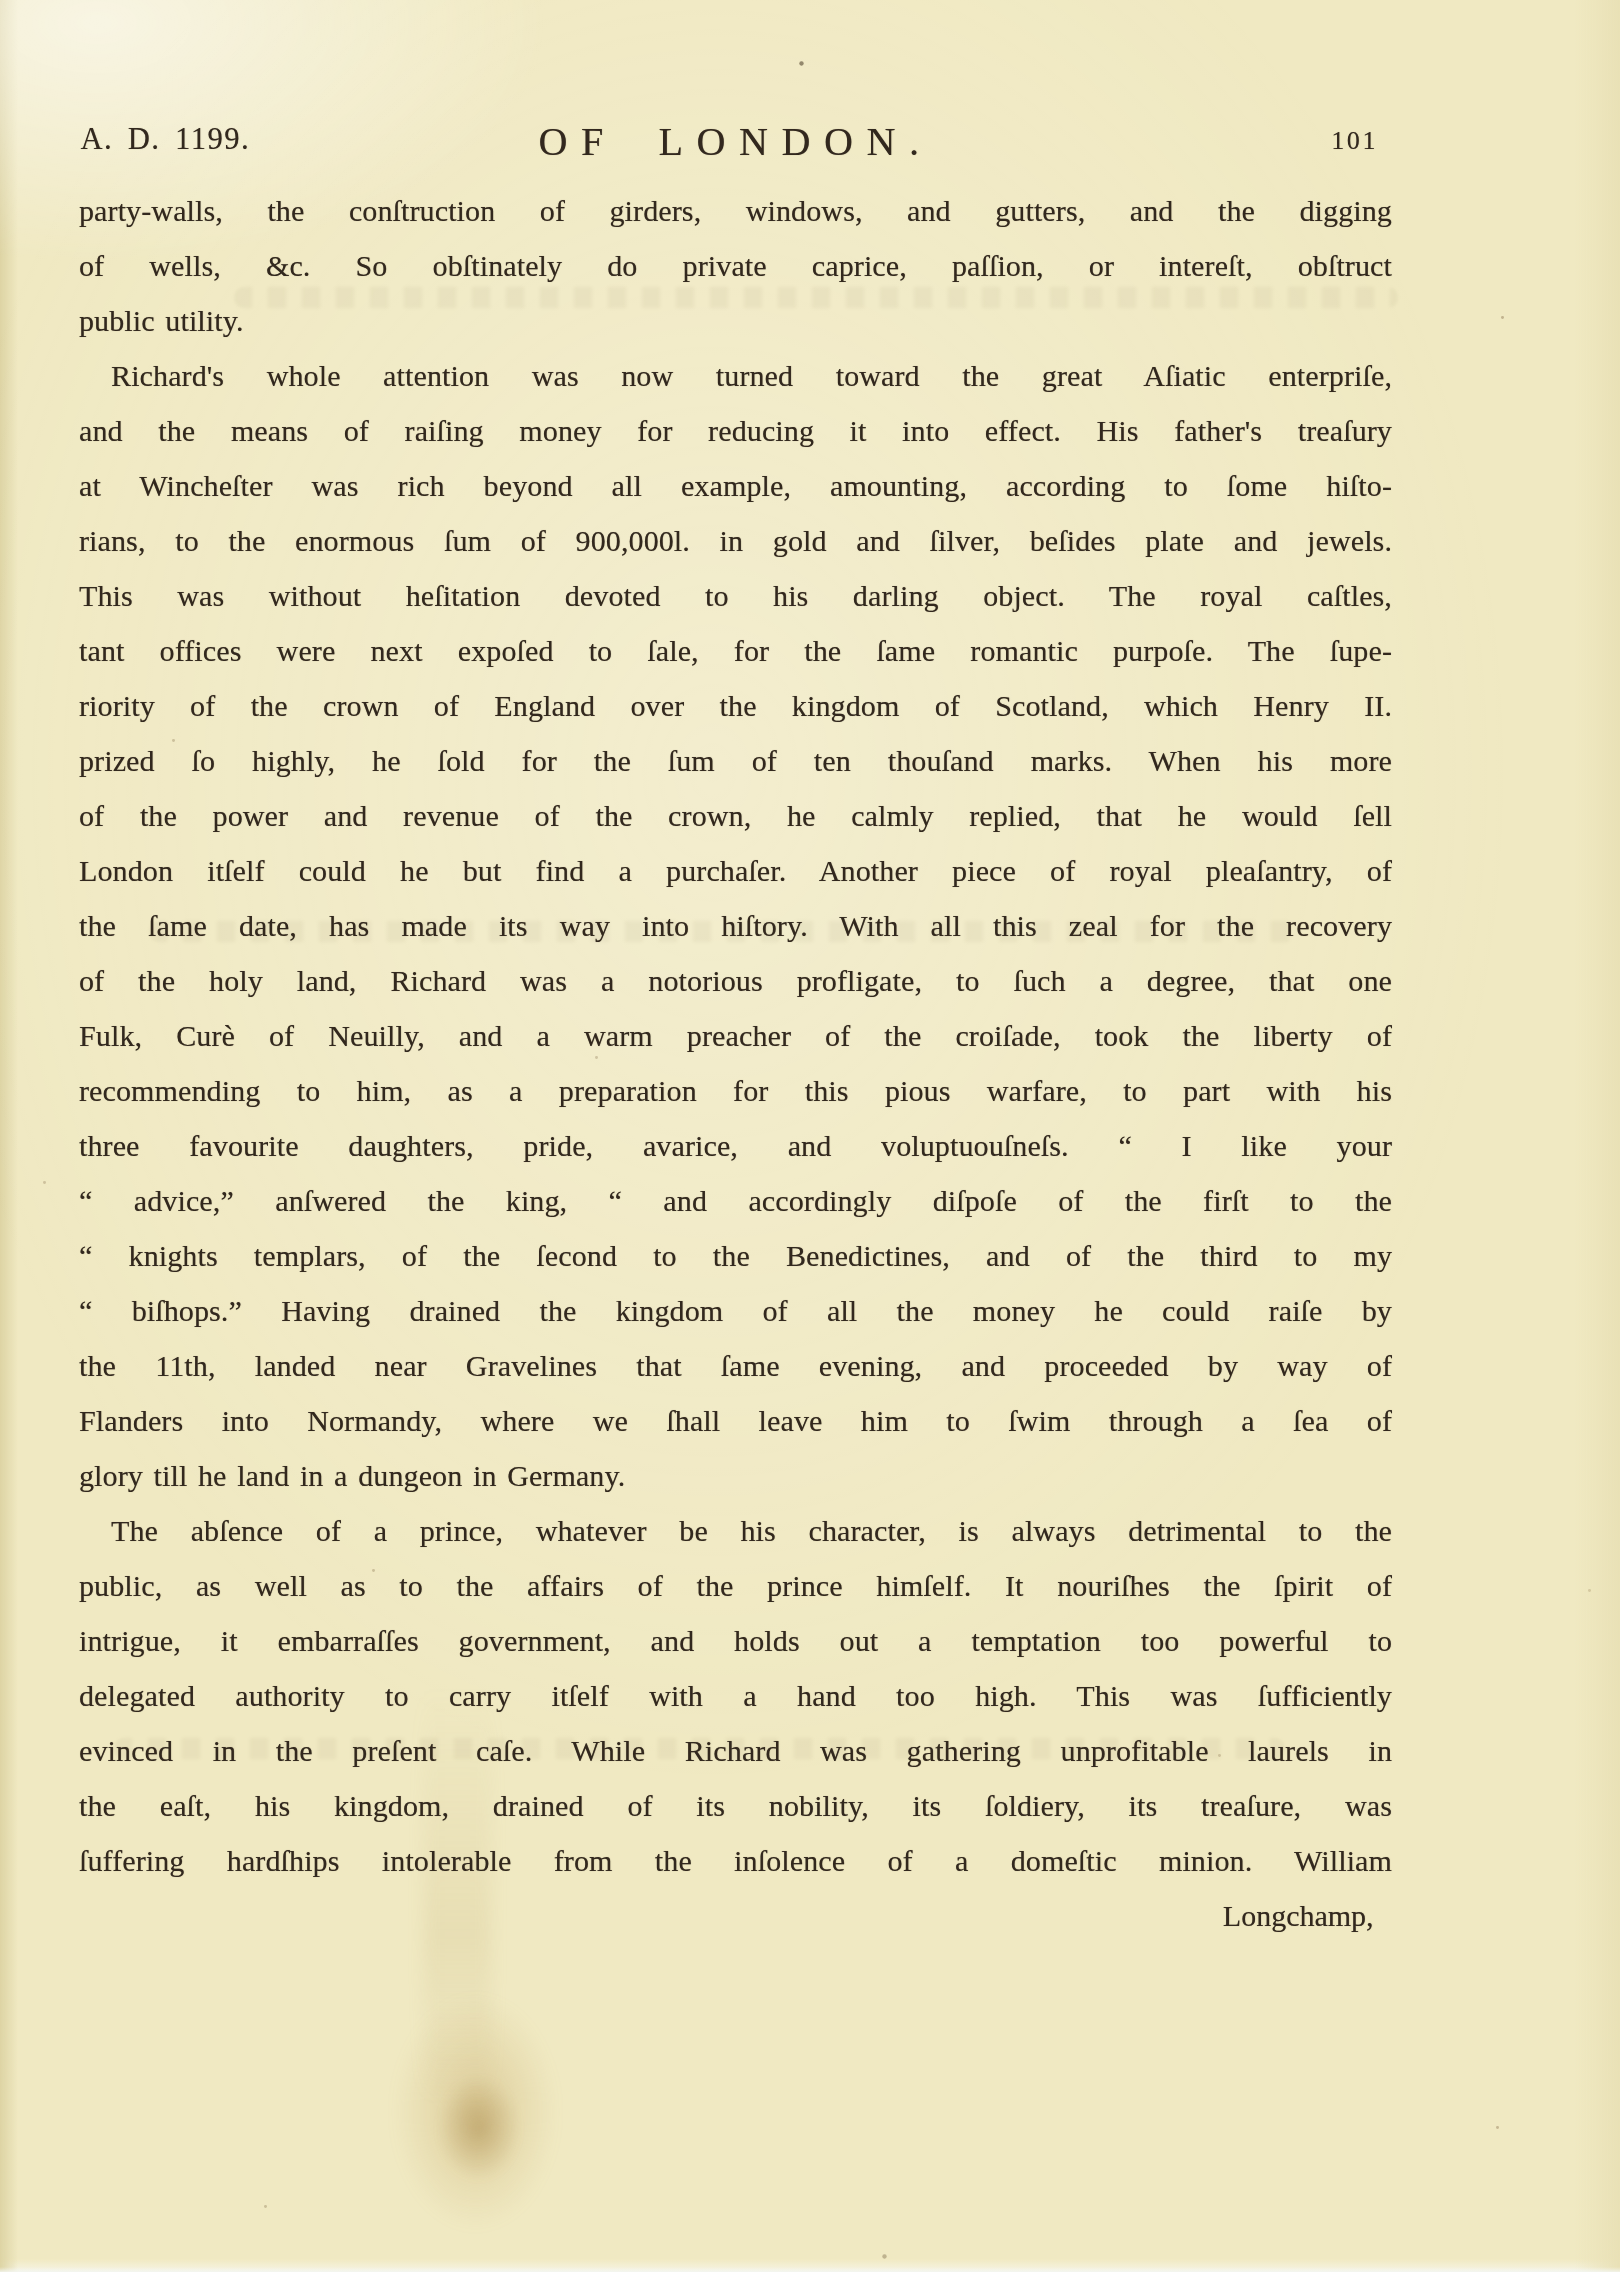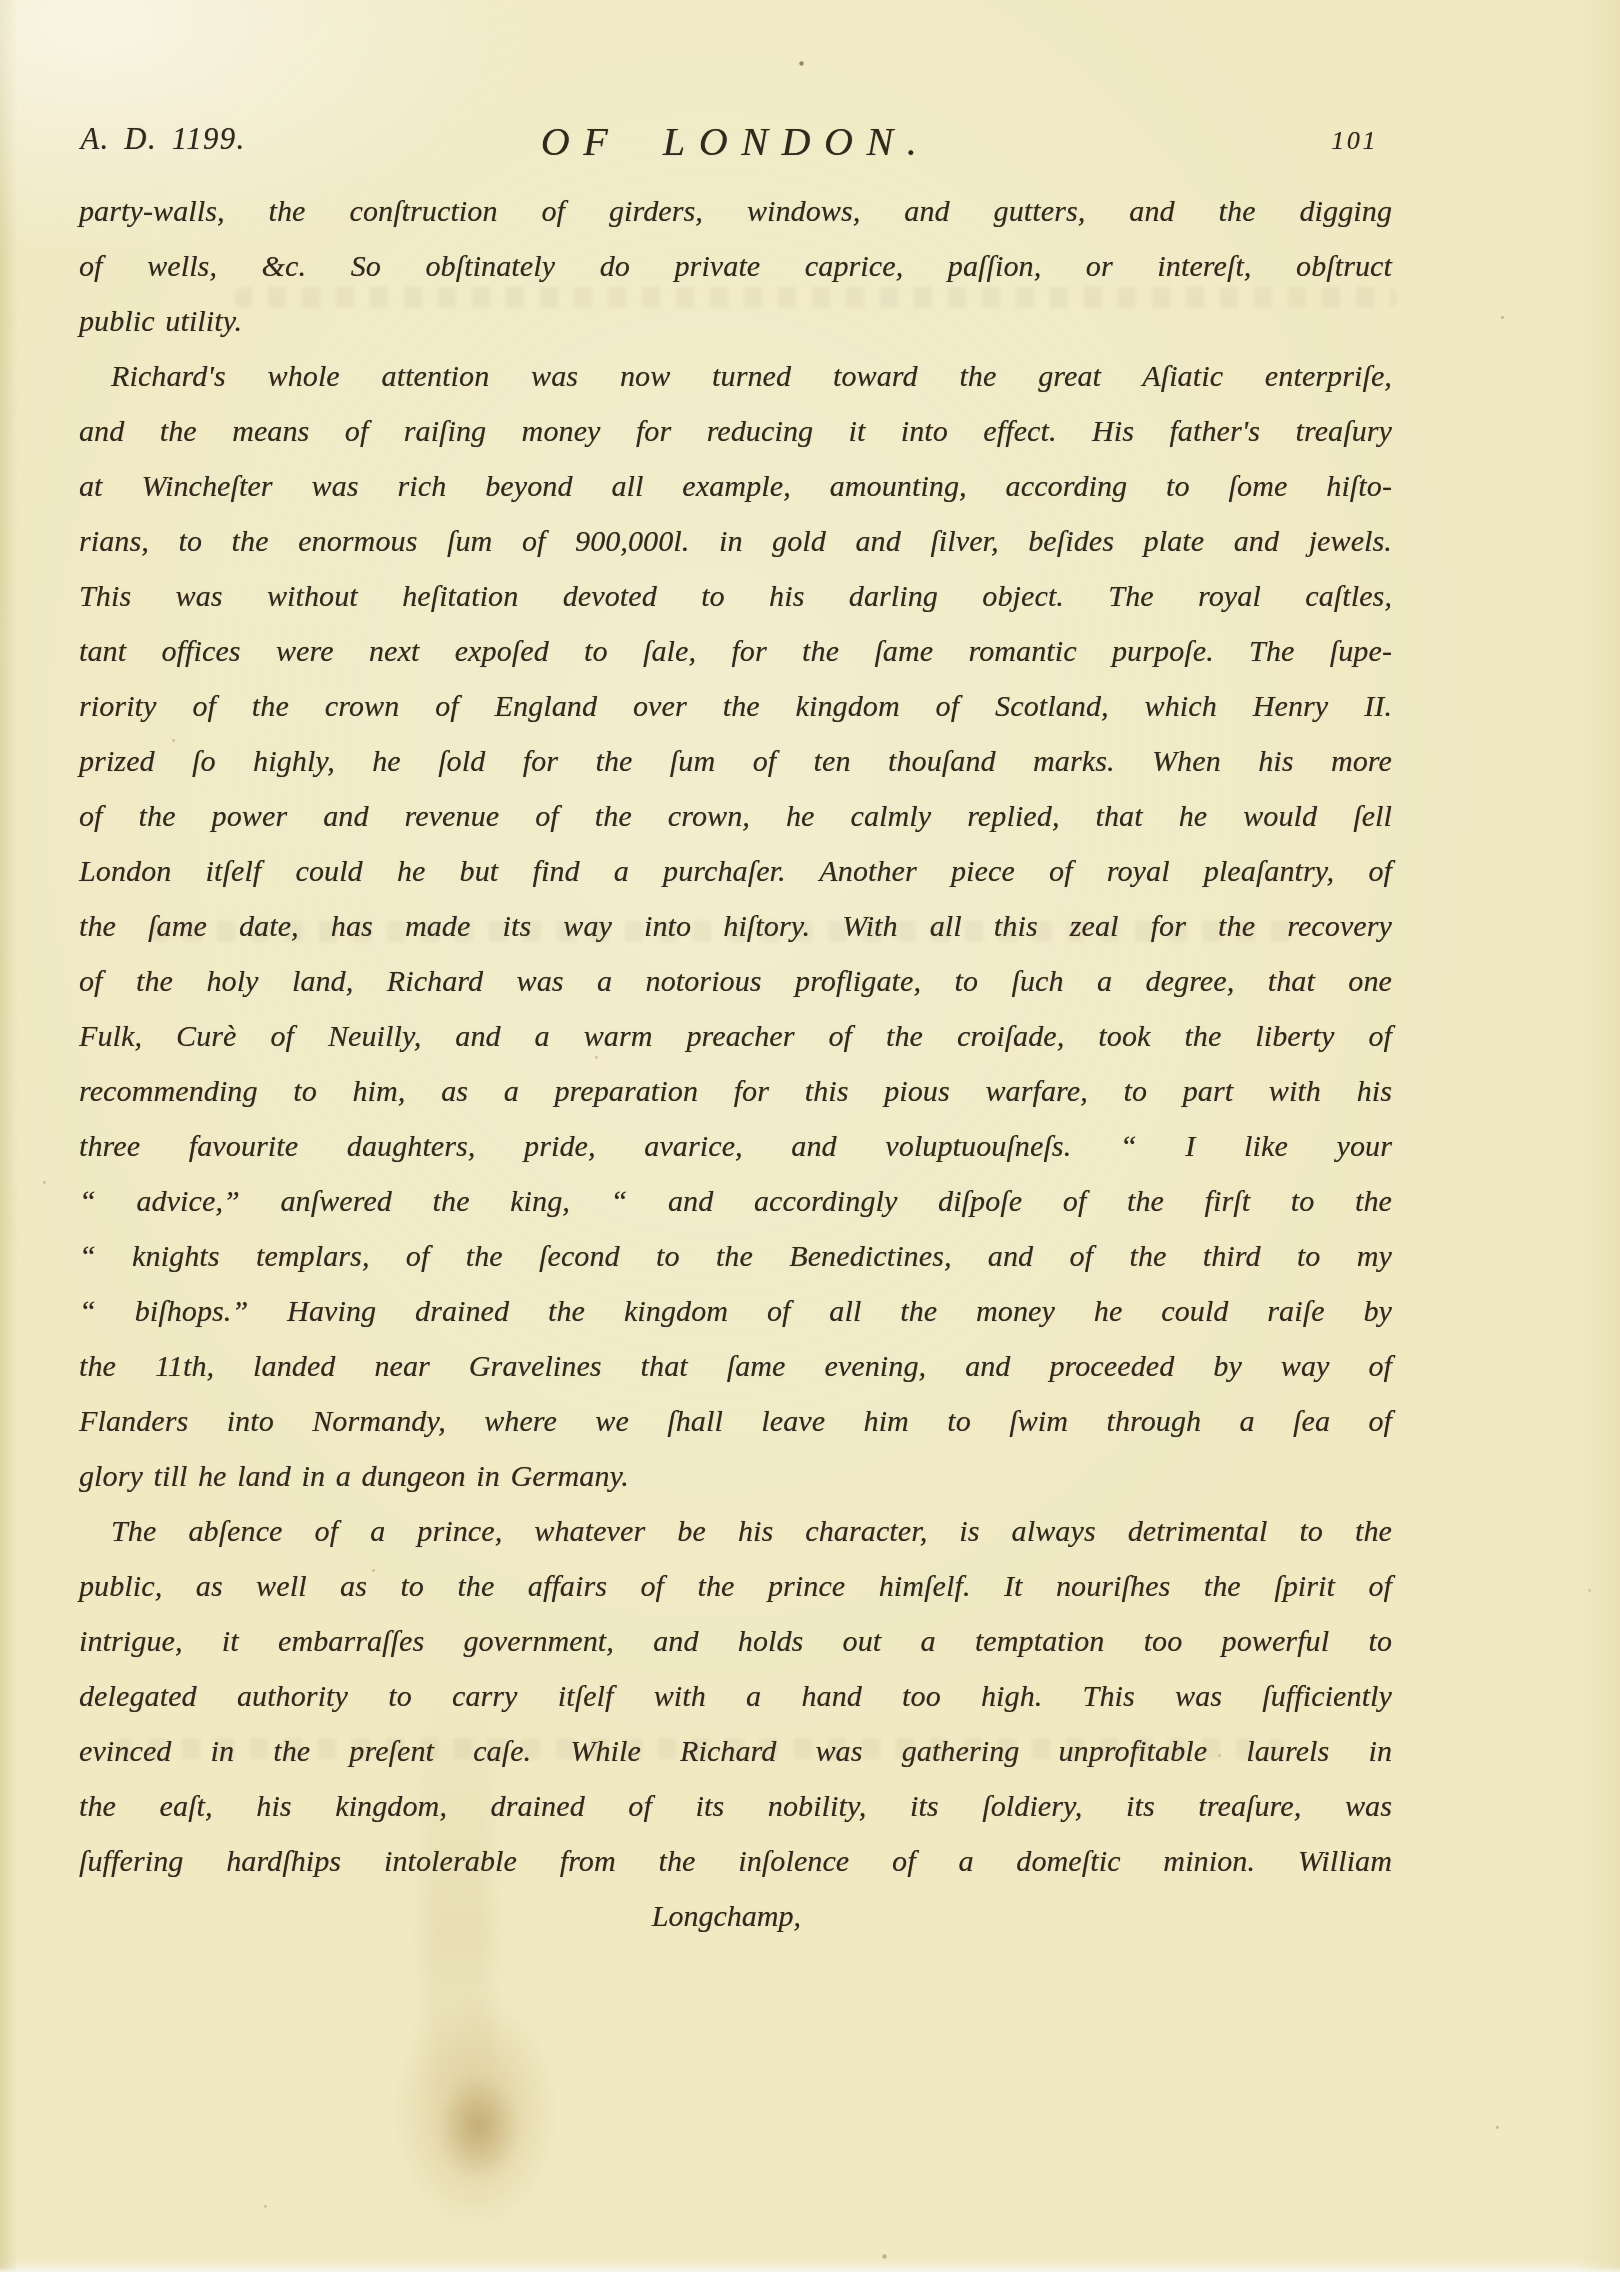--- a/index.html
+++ b/index.html
@@ -9,21 +9,21 @@
     background-color: #f0e9c2;
     background-image:
       radial-gradient(639px 341px at 6% 1%, rgba(255,255,255,0.55), rgba(255,255,255,0) 70%),
       radial-gradient(1064px 1348px at 44% 34%, rgba(255,255,255,0.20), rgba(255,255,255,0) 75%),
       linear-gradient(90deg, #ddd4a4 0px, rgba(221,212,164,0) 18.4px),
       linear-gradient(270deg, #e9e1b6 0px, rgba(233,225,182,0) 45px),
       linear-gradient(0deg, #f7f5e8 0px, rgba(247,245,232,0) 14px);
     font-family: "Liberation Serif", "DejaVu Serif", serif;
     color: #32281e;
   }
-  .content { position: absolute; left: 79px; top: 119px; width: 1313px; font-style: italic; }
+  .content { position: absolute; left: 79px; top: 119px; width: 1313px; }
   .running-header { position: relative; height: 43px; }
   .hdr-date {
     position: absolute; left: 1.4px; top: 2.8px;
     font-size: 30.5px; letter-spacing: 0.05em; word-spacing: 0.18em;
     text-shadow: 0.3px 0.4px 0.7px rgba(46,35,20,0.55);
   }
   .hdr-title {
     position: absolute; left: 50%; transform: translateX(-50%); top: -1.4px;
     font-size: 40px; letter-spacing: 0.34em; word-spacing: 0.45em;
     text-shadow: 0.3px 0.4px 0.7px rgba(46,35,20,0.55);
@@ -38,21 +38,21 @@
     font-size: 30px; line-height: 55px; height: 55px;
     text-align: justify; text-align-last: justify;
     word-spacing: 0.1em; letter-spacing: 0.004em;
     white-space: normal; overflow: visible;
     text-shadow: 0.2px 0.4px 0.7px rgba(46,35,20,0.5);
   }
   .line.last { text-align-last: left; }
   .line.first { padding-left: 32px; }
   .catchword {
     font-size: 30px; line-height: 55px;
-    text-align: center; padding-right: 18.4px;
+    text-align: right; padding-right: 18.4px;
     text-shadow: 0.2px 0.4px 0.7px rgba(46,35,20,0.5);
   }
   
   .stain, .stain-core, .streak, .ghost, .specks, .bottom-edge { position: absolute; pointer-events: none; }
   .stain {
     left: 394px; top: 1995px; width: 163px; height: 234px; border-radius: 50%;
     background: radial-gradient(closest-side, rgba(172,132,56,0.30), rgba(182,146,70,0.15) 55%, rgba(182,146,70,0) 100%);
     filter: blur(6.4px);
   }
   .stain-core {

